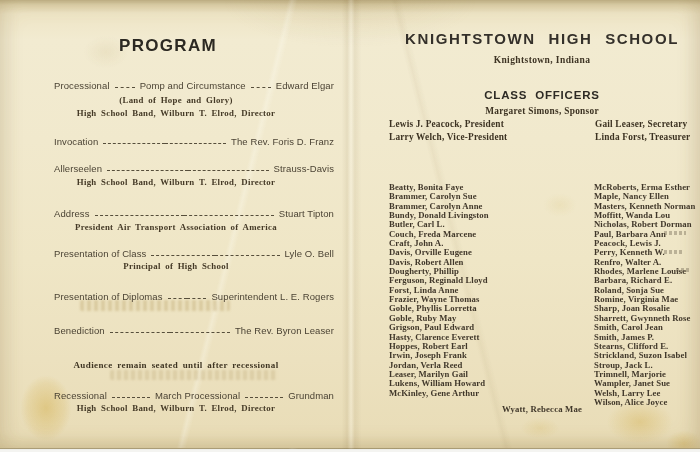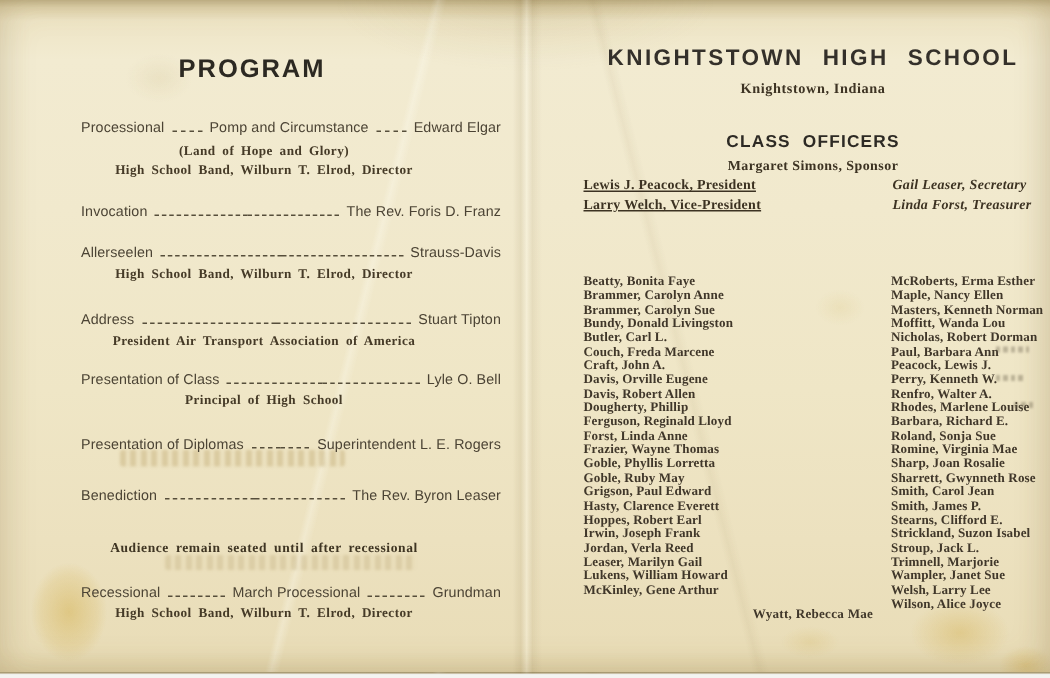--- a/index.html
+++ b/index.html
@@ -58,22 +58,22 @@
   .sec-head{position:absolute;left:0;right:0;margin:0;text-align:center;
     font:bold 11.5px "Liberation Sans",sans-serif;letter-spacing:.8px;word-spacing:4px;color:#2d2a24;}
   .head-officers{top:89px;}
   .head-roll{top:167px;}
 
   .sponsor{position:absolute;top:106px;left:0;right:0;text-align:center;
     font:bold 9.3px "Liberation Serif",serif;color:#3c3222;letter-spacing:.3px;}
 
   .off-col{position:absolute;top:118px;font:bold 9.3px "Liberation Serif",serif;color:#3c3222;
     line-height:13px;white-space:nowrap;letter-spacing:.2px;}
-  .off-left{left:21px;text-decoration:underline;}
-  .off-right{left:227px;font-style:italic;}
+  .off-left{left:21px;}
+  .off-right{left:227px;}
 
   .roll-col{position:absolute;top:183px;font:bold 8.7px "Liberation Serif",serif;color:#40372a;
     line-height:9.35px;white-space:nowrap;letter-spacing:.1px;}
   .roll-left{left:21px;width:152px;}
   .roll-right{left:226px;width:122px;}
   .roll-name{height:9.35px;}
   .roll-centered{position:absolute;top:404px;left:0;right:0;text-align:center;
     font:bold 8.7px "Liberation Serif",serif;color:#40372a;letter-spacing:.2px;}
 
   .pencil{position:absolute;height:4px;filter:blur(.6px);
@@ -187,22 +187,22 @@
     </div>
     <div class="off-col off-right">
       <div>Gail Leaser, Secretary</div>
       <div>Linda Forst, Treasurer</div>
     </div>
 
 
     <div class="roll-col roll-left">
 
     <div class="roll-name">Beatty, Bonita Faye</div>
+        <div class="roll-name">Brammer, Carolyn Sue</div>
         <div class="roll-name">Brammer, Carolyn Anne</div>
-        <div class="roll-name">Brammer, Carolyn Sue</div>
         <div class="roll-name">Bundy, Donald Livingston</div>
         <div class="roll-name">Butler, Carl L.</div>
         <div class="roll-name">Couch, Freda Marcene</div>
         <div class="roll-name">Craft, John A.</div>
         <div class="roll-name">Davis, Orville Eugene</div>
         <div class="roll-name">Davis, Robert Allen</div>
         <div class="roll-name">Dougherty, Phillip</div>
         <div class="roll-name">Ferguson, Reginald Lloyd</div>
         <div class="roll-name">Forst, Linda Anne</div>
         <div class="roll-name">Frazier, Wayne Thomas</div>

